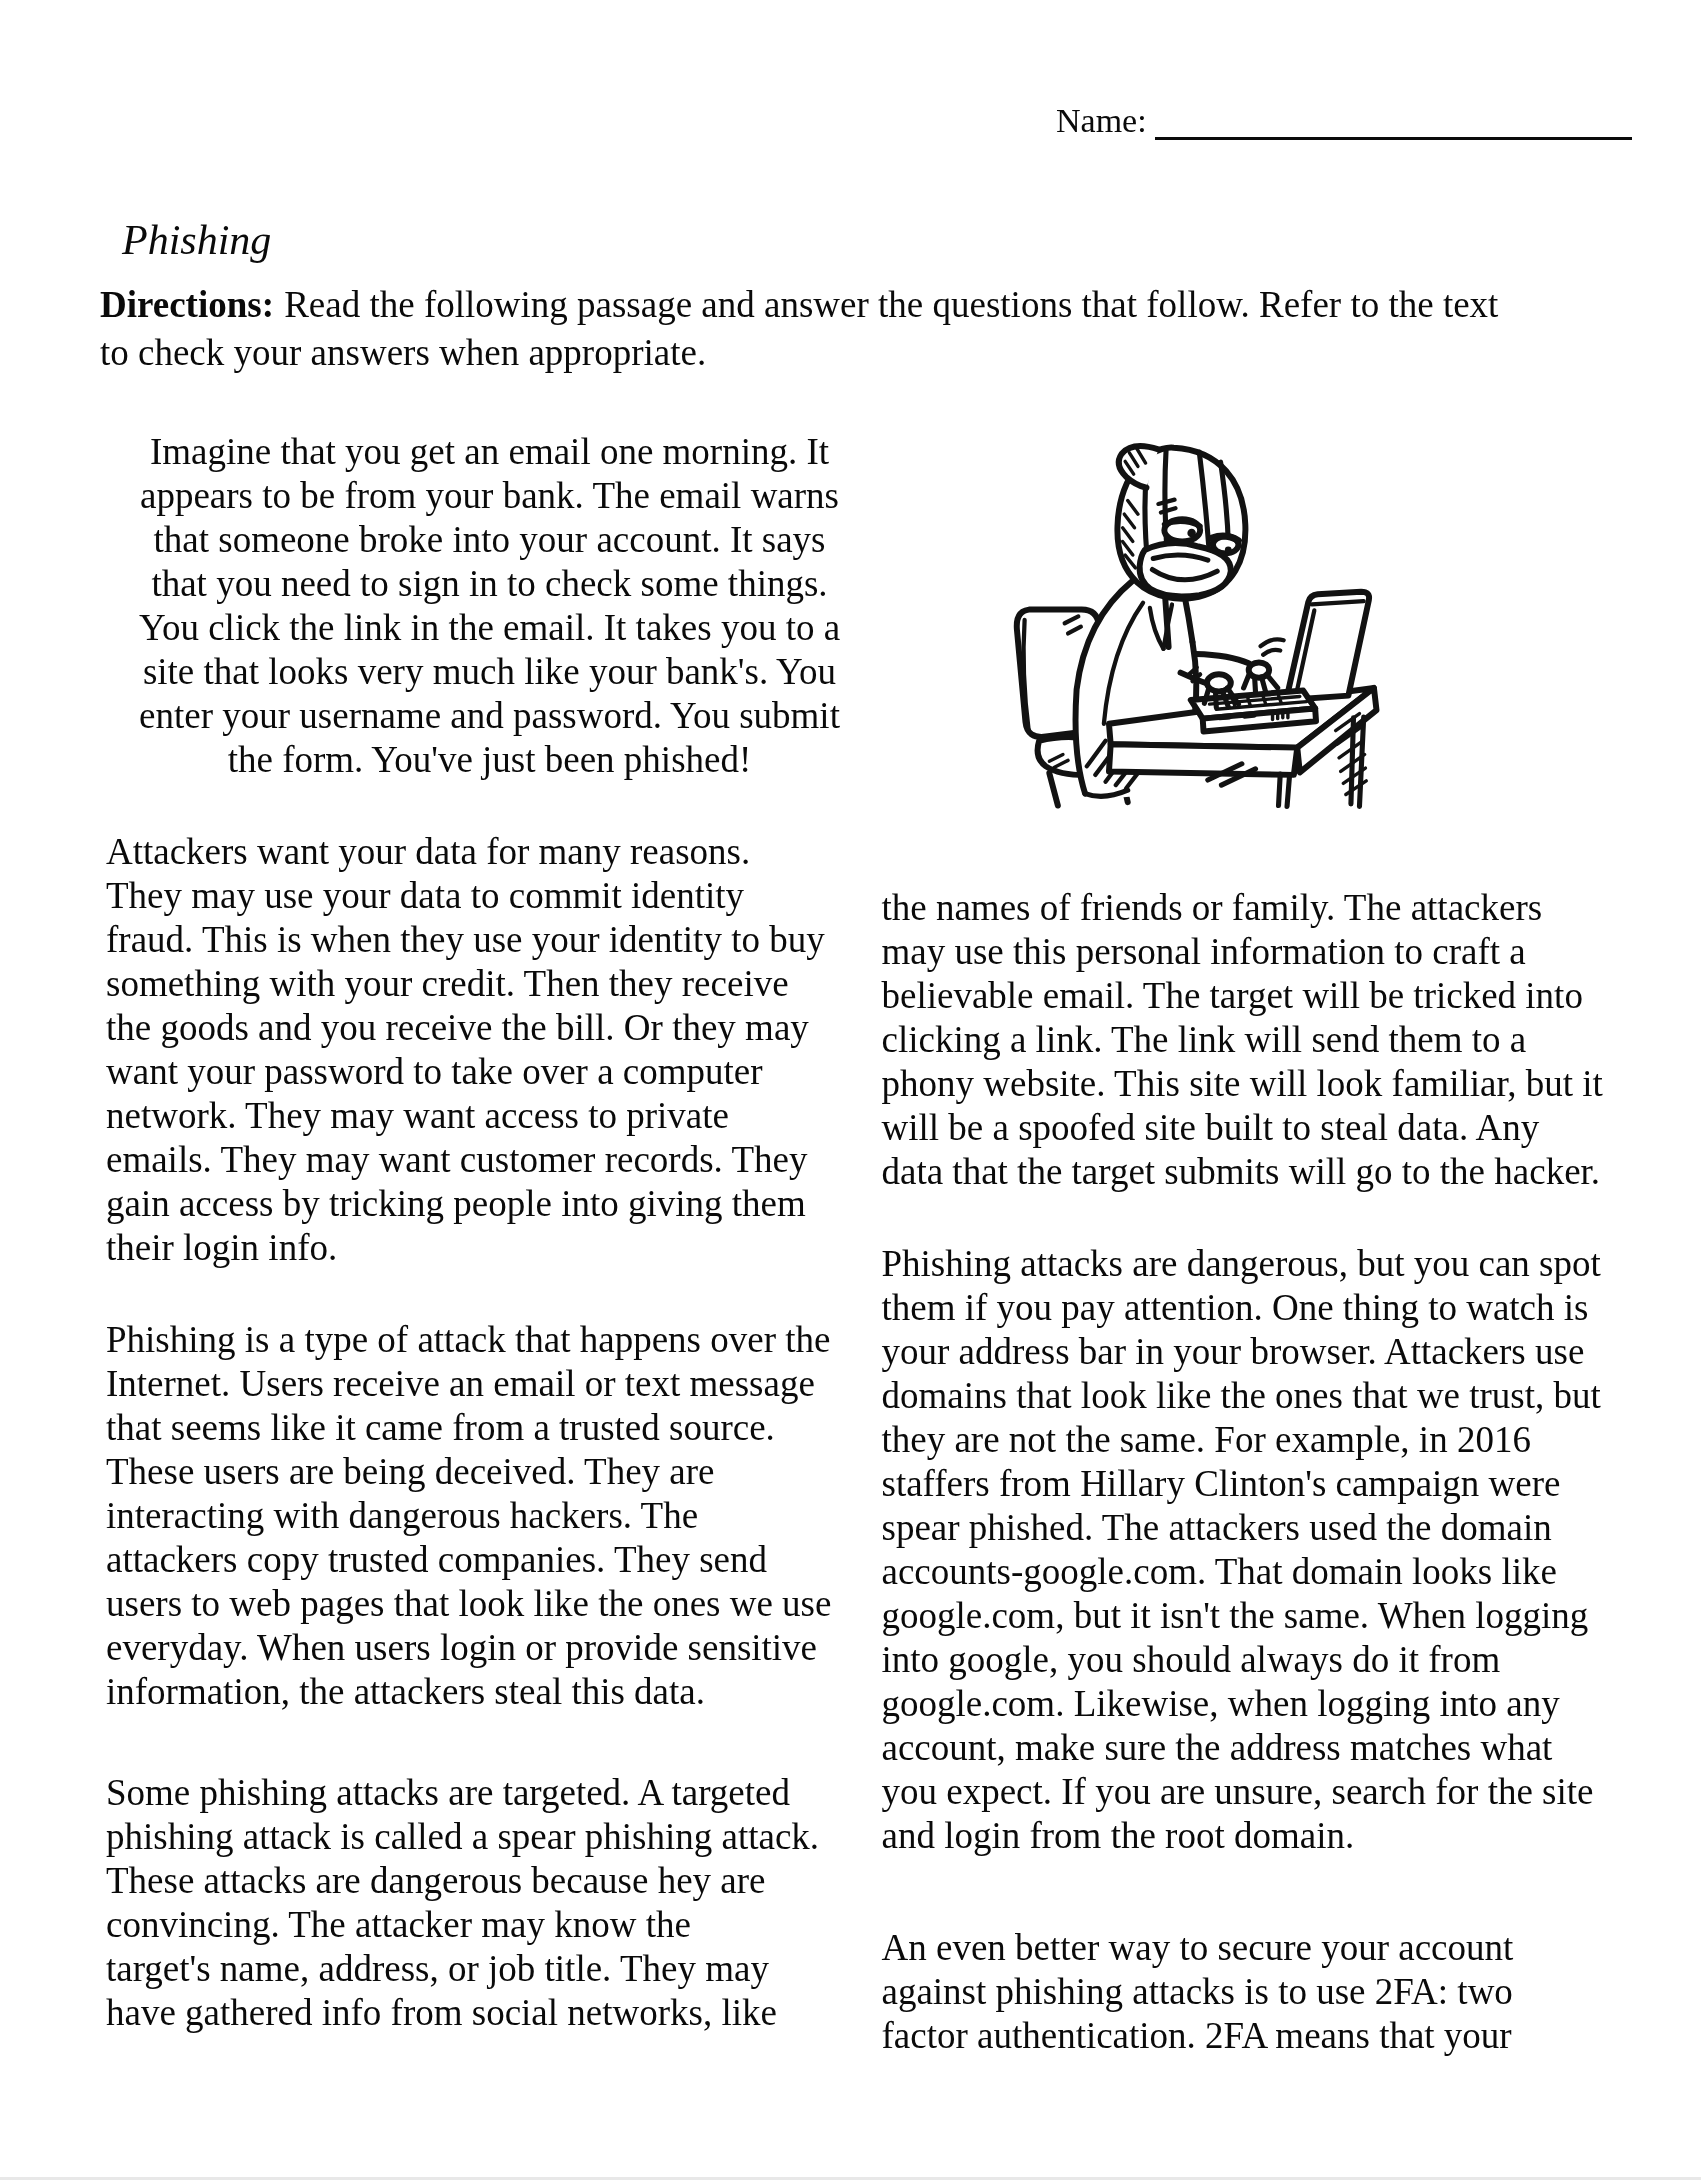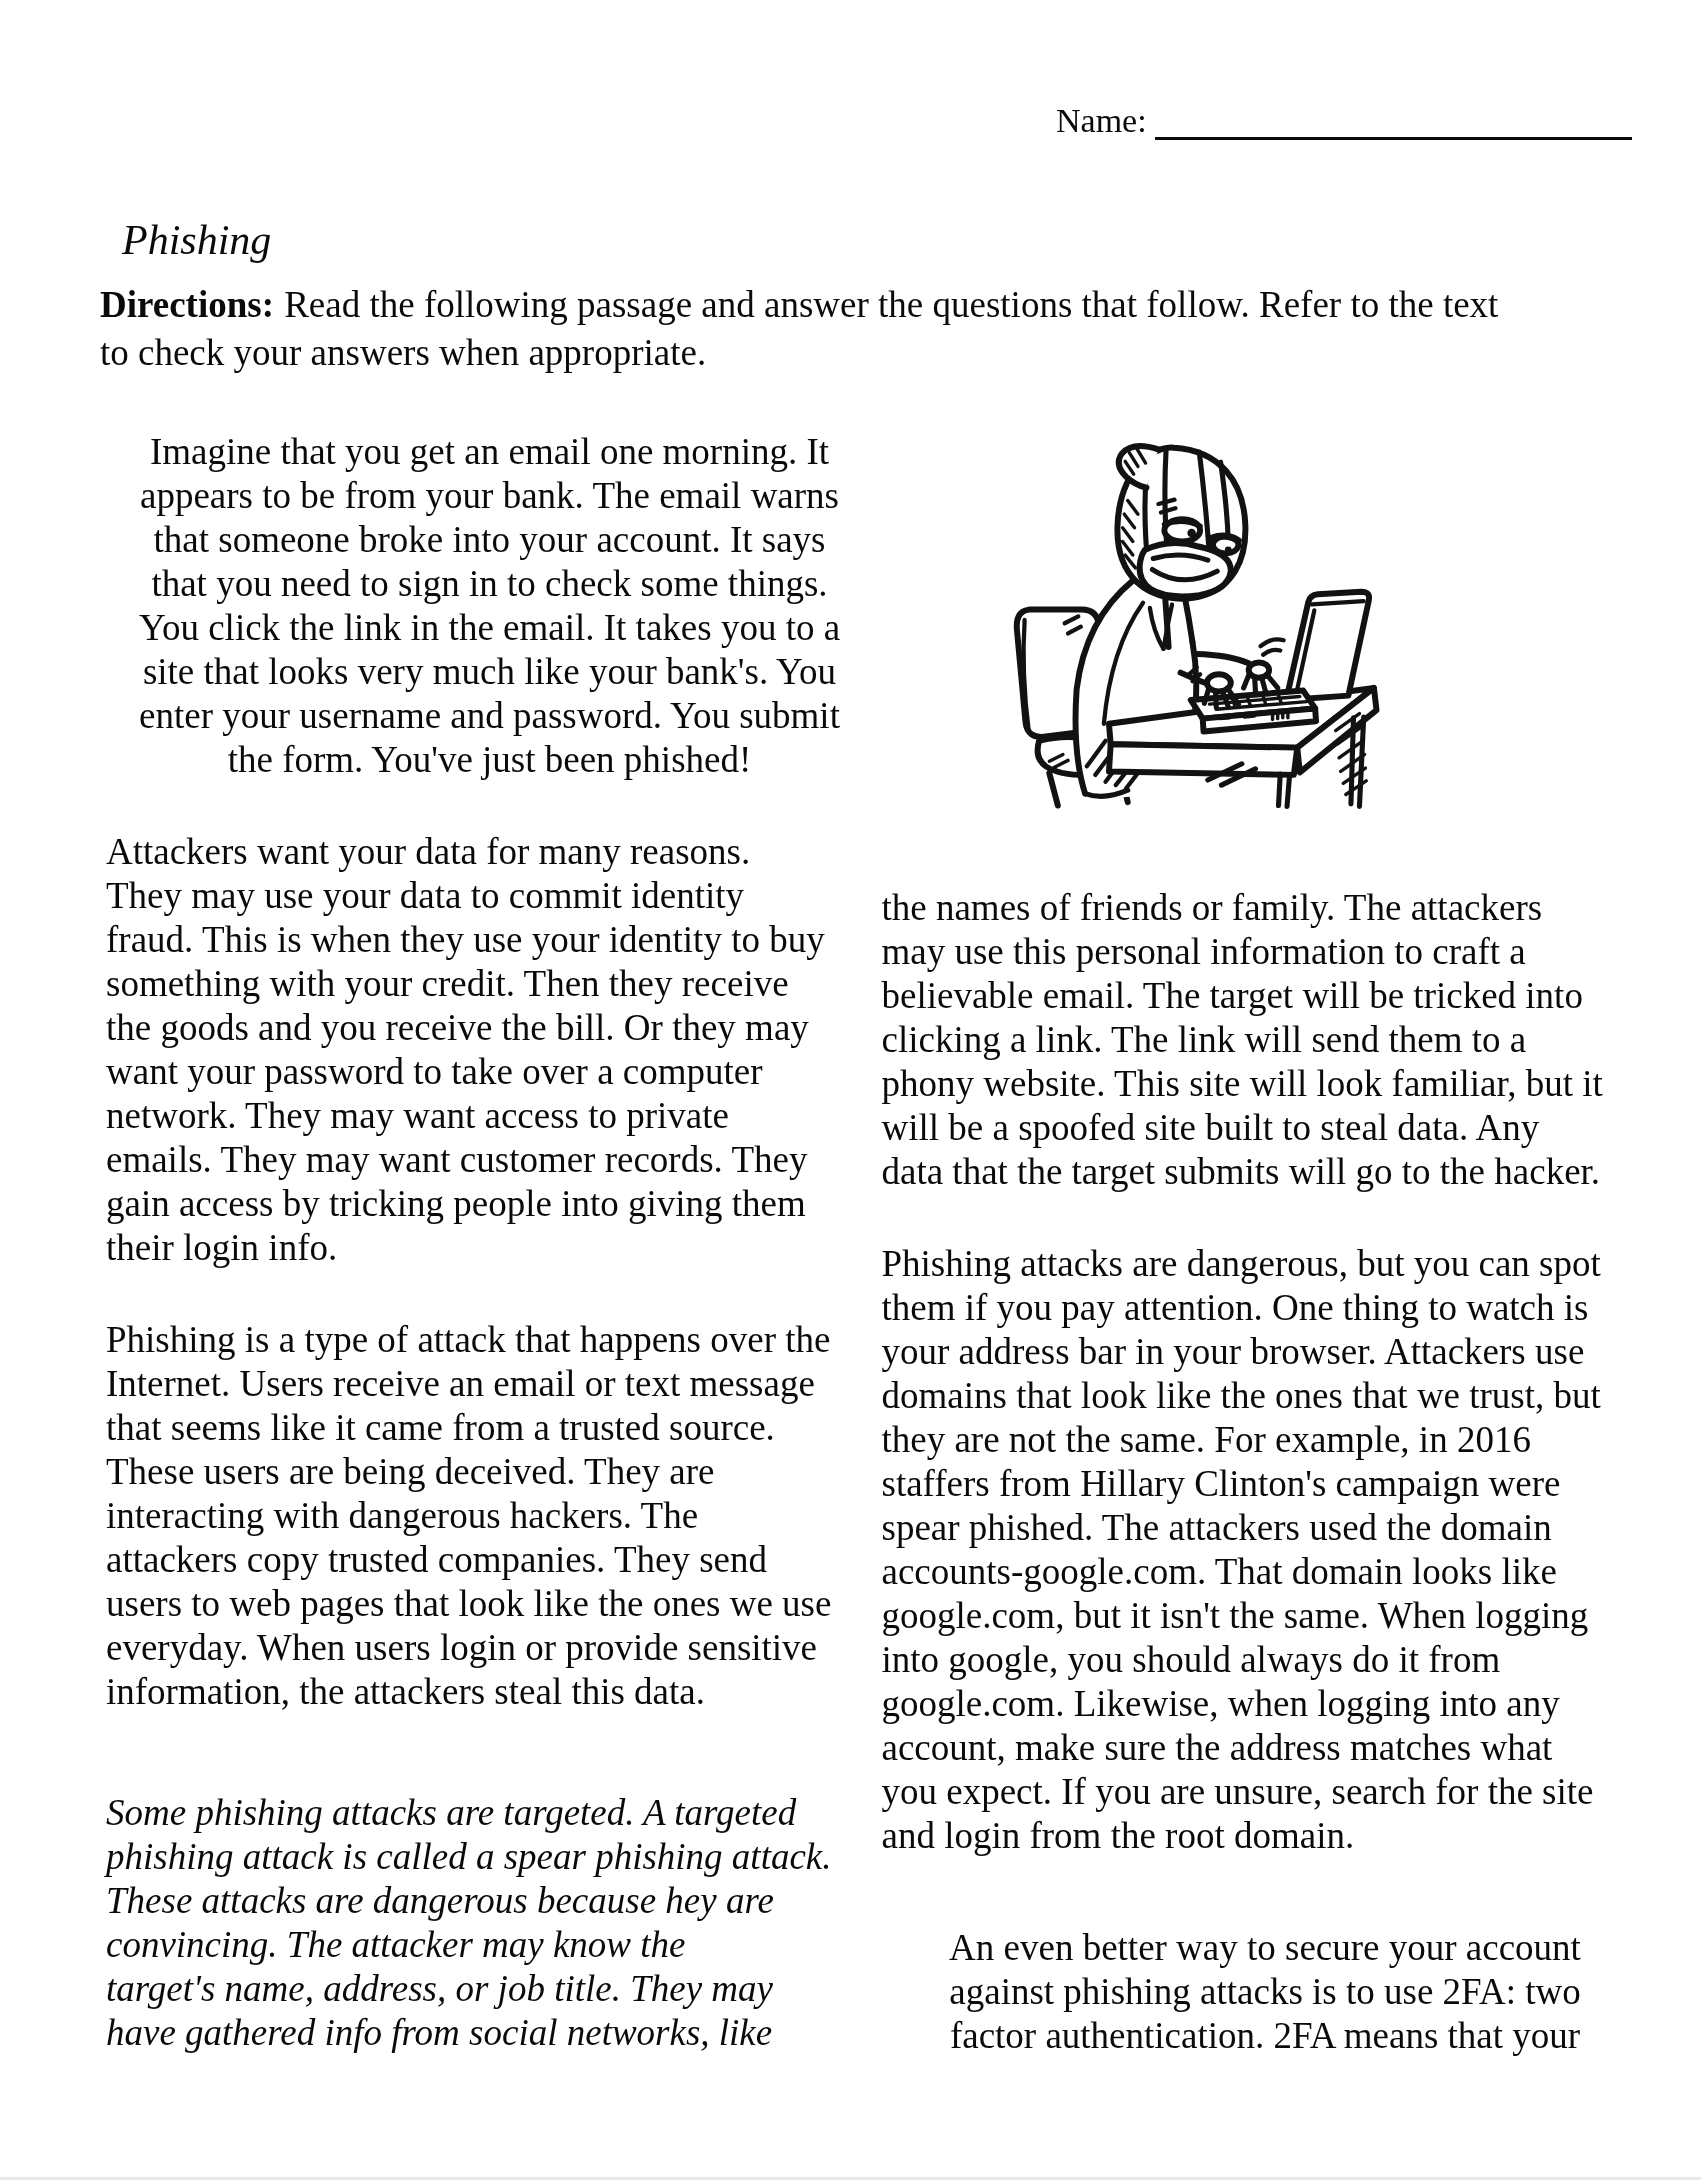--- a/index.html
+++ b/index.html
@@ -21,22 +21,22 @@
   .subtitle { position:absolute; top:201px; left:106px; margin:16px;
     font-size:42px; font-weight:400; font-style:italic; line-height:1.1; }
   .directions { position:absolute; top:281px; left:100px; width:1525px; margin:0;
     font-size:37px; line-height:48px; }
   .directions strong { font-weight:700; margin-right:10.2px; }
   .directions span { white-space:pre-line; }
   .columns { position:absolute; top:396px; left:106px; display:flex; gap:8.5px; }
   .col { width:767px; }
   .col p { margin:0 0 48px 0; font-size:37px; line-height:44px; white-space:pre-line; }
   .col-left p:first-child { margin-top:34px;text-align:center; }
-  .col-left p.p-extra-gap { margin-top:77px;font-style:italic; }
-  .col-right p.p-extra-gap { margin-top:68px;text-align:center; }
+  .col-left p.p-extra-gap { margin-top:57px; }
+  .col-right p.p-extra-gap { margin-top:68px; }
   .illustration { display:block; width:588px; height:426px; margin:4.3px 0 60px 94px; }
 </style>
 </head>
 <body>
 
 <div class="page">
 
   <div class="name-row">
     <span>Name:</span><span class="name-line"></span>
   </div>

